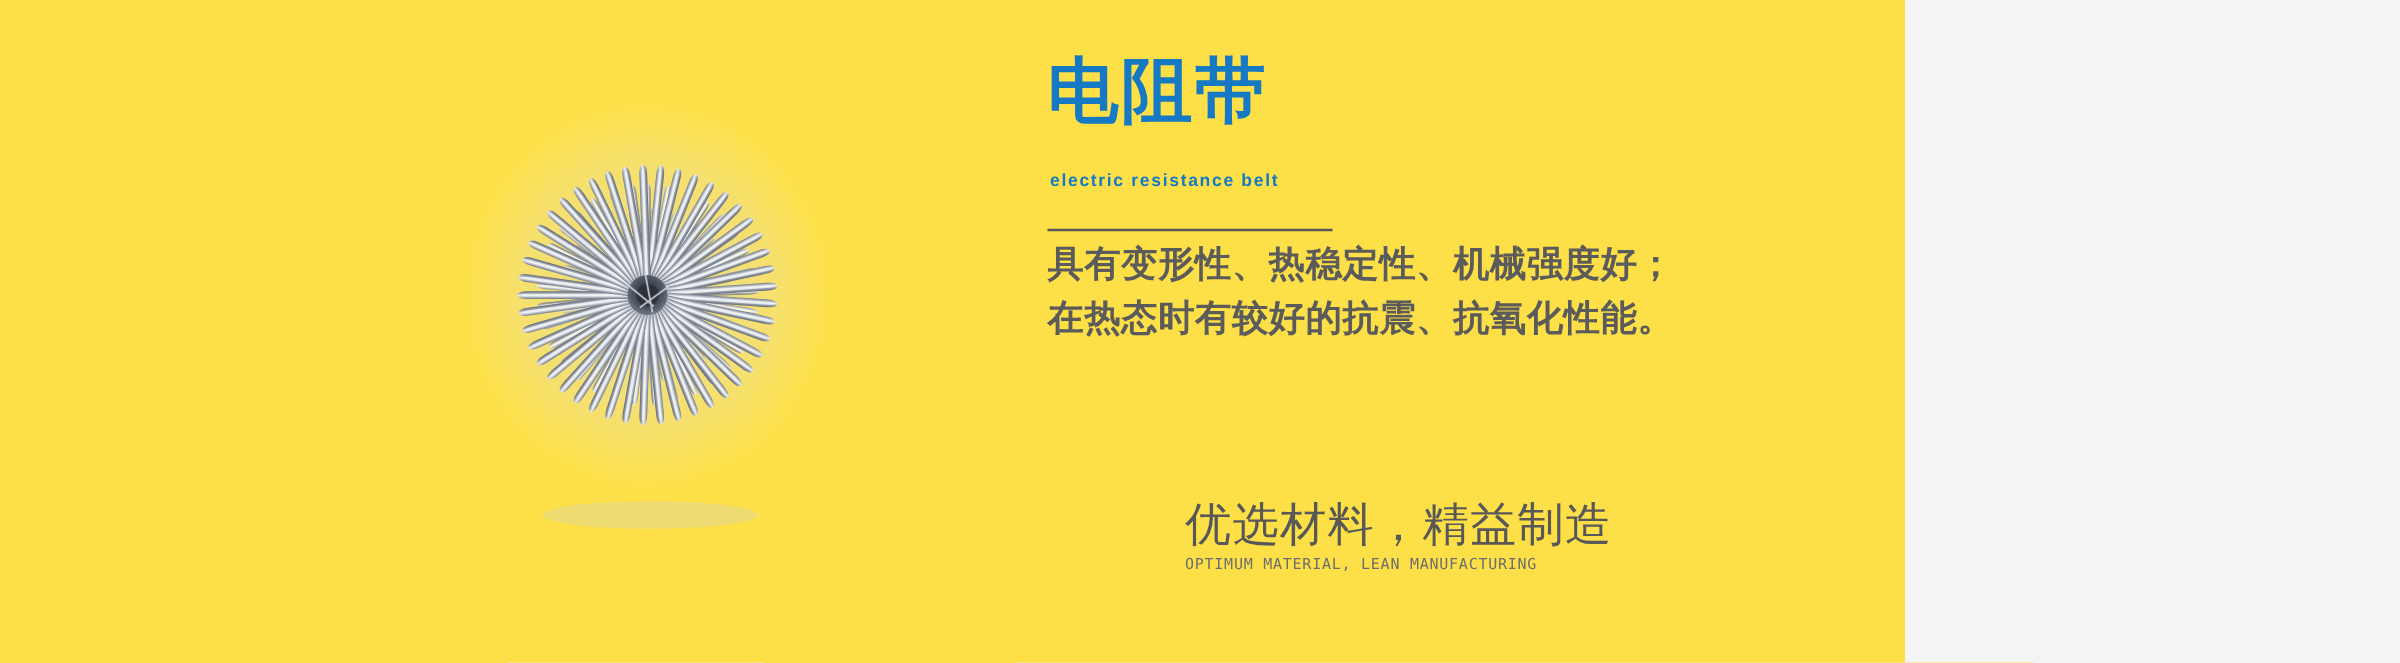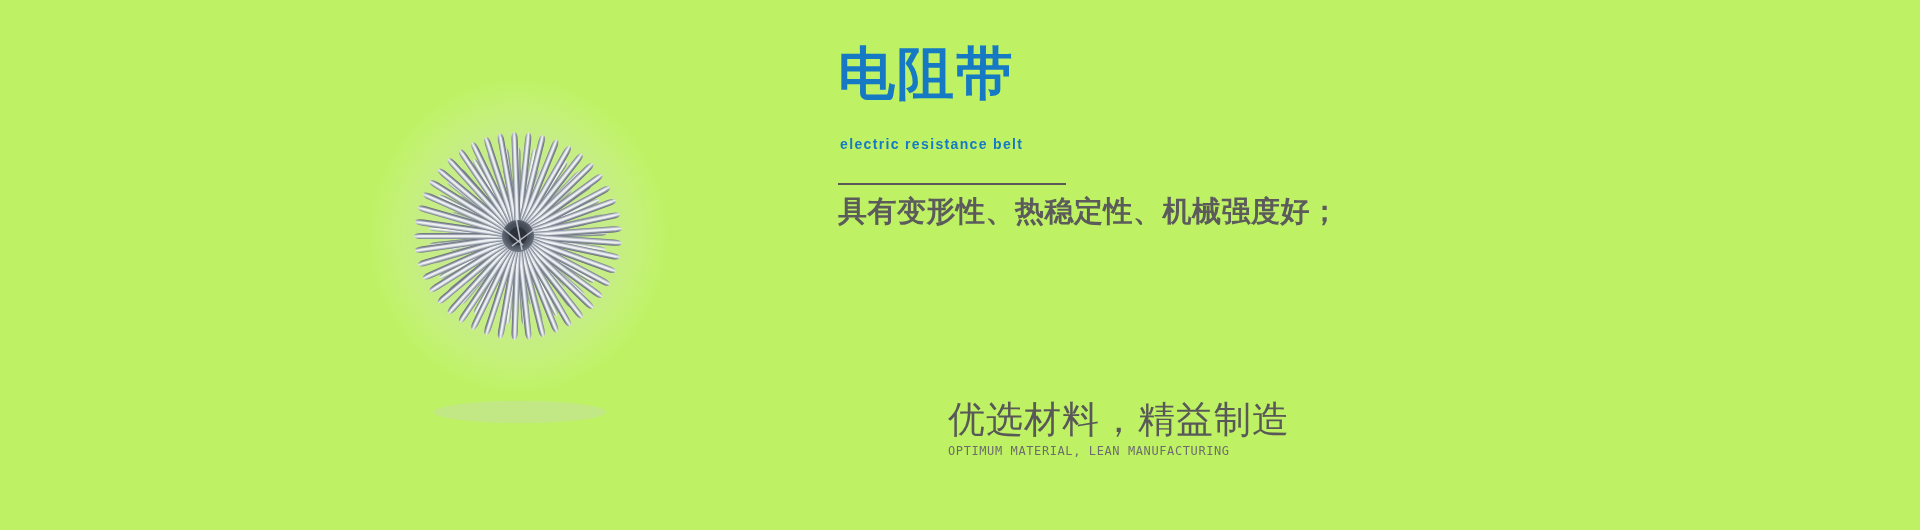--- a/index.html
+++ b/index.html
@@ -11,23 +11,23 @@
     width: 1920px;
     height: 530px;
     overflow: hidden;
     background: #f4f4f4;
     font-family: "Liberation Sans", "DejaVu Sans", sans-serif;
     -webkit-font-smoothing: antialiased;
   }
 
   .banner {
     position: relative;
-    width: 1920px;
+    width: 1524px;
     height: 530px;
-    background: #bef264;
+    background: #fde047;
     text-decoration: underline;
   }
 
   
   .product-figure {
     position: absolute;
     left: 368px;
     top: 60px;
     width: 310px;
     height: 380px;
@@ -510,20 +510,21 @@
   <div class="text-column">
 
     <h1 class="title-cn">电阻带</h1>
 
     <p class="title-en">electric resistance belt</p>
 
     <div class="rule"></div>
 
     <p class="body-copy">
       <span class="line">具有变形性、热稳定性、机械强度好；</span>
+      <span class="line">在热态时有较好的抗震、抗氧化性能。</span>
     </p>
 
     <div class="tagline">
       <p class="tagline-cn">优选材料，精益制造</p>
       <p class="tagline-en">OPTIMUM MATERIAL, LEAN MANUFACTURING</p>
     </div>
 
   </div>
 </div>
 

